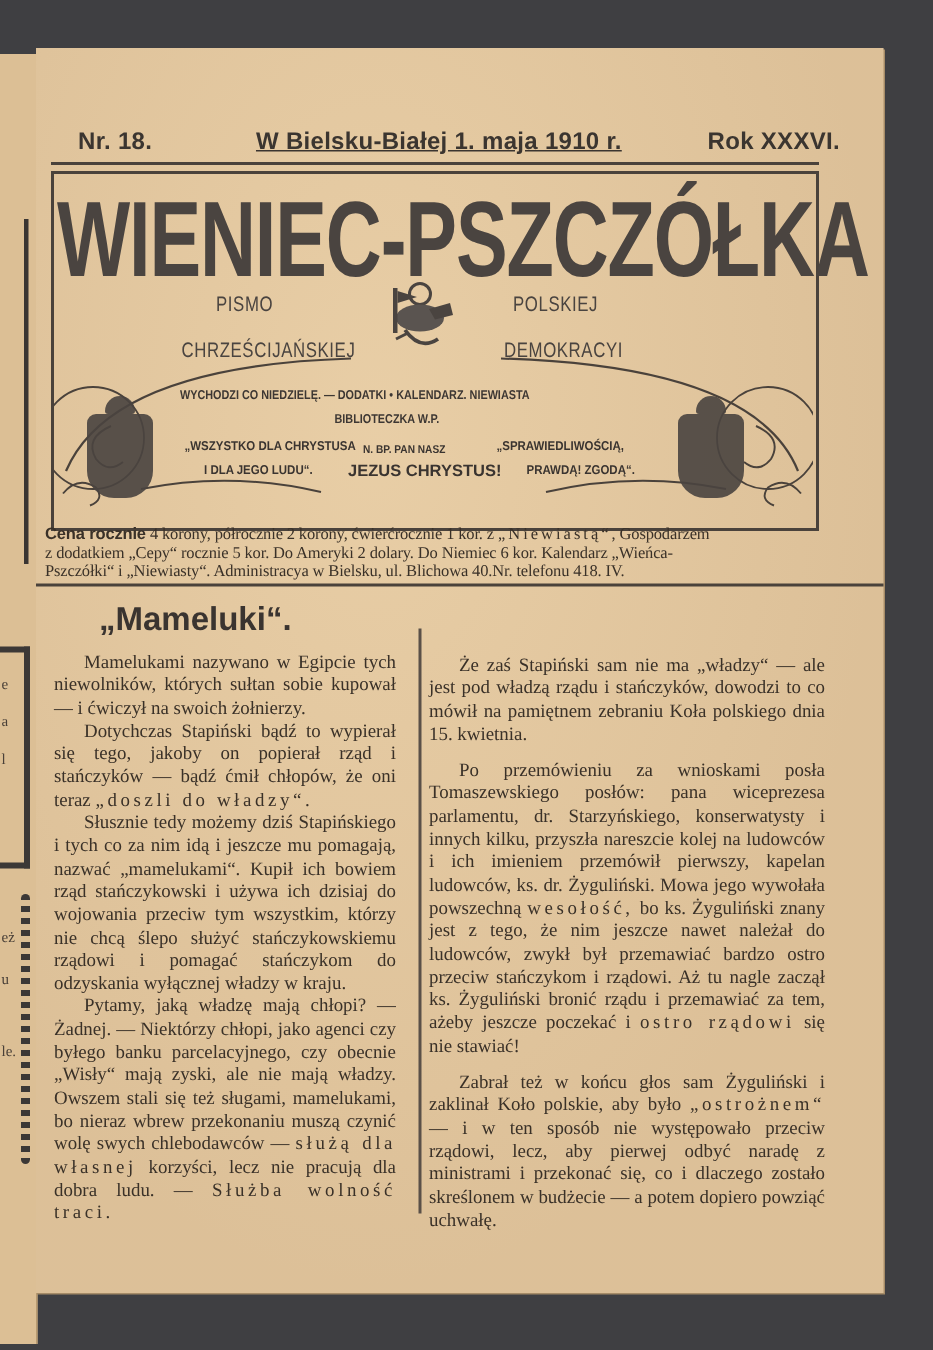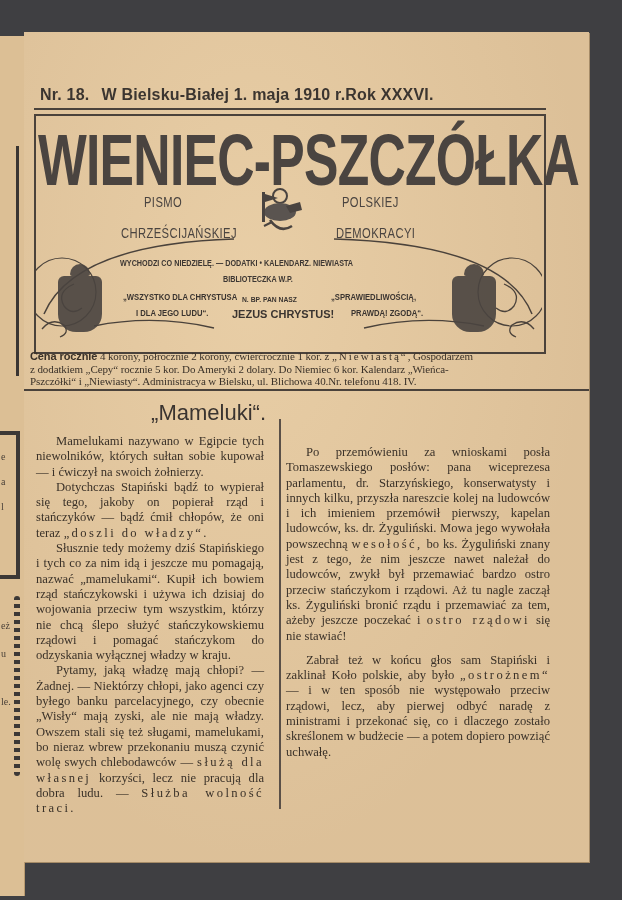--- a/index.html
+++ b/index.html
@@ -32,26 +32,26 @@
       position: absolute; left: 1px; font-size: 10px; color: #4a4038;
       font-family: "Liberation Serif", serif;
     }
     .page {
       position: absolute; left: 24px; top: 32px; width: 565px; height: 830px;
       background: #dfc39b;
       background-image: radial-gradient(ellipse at 40% 30%, rgba(240,215,175,0.55), rgba(210,180,140,0.2) 70%);
       box-shadow: 1px 1px 0 #a58b67;
     }
     .masthead-line {
-      position: absolute; left: 16px; top: 54px; width: 508px;
-      display: flex; align-items: baseline;
+      position: absolute; left: 28px; top: 54px; width: 508px;
+      display: flex; justify-content: space-between; align-items: baseline;
       font-family: "Liberation Sans", sans-serif; font-weight: bold;
       font-size: 16px; color: #3b3530; letter-spacing: 0.2px;
     }
-    .masthead-line .date { margin-left: 12px; }
+    .masthead-line .date { margin-left: 12px; text-decoration: underline; }
     .rule { position: absolute; background: #4a423b; }
     .title-box {
       position: absolute; left: 10px; top: 82px; width: 508px; height: 236px;
       border: 2px solid #4a423b;
     }
     .title {
       position: absolute; left: 14px; top: 92px; width: 490px;
       font-family: "Liberation Sans", sans-serif;
       font-size: 68px; font-weight: bold; letter-spacing: -1px;
       color: #4a4440; text-align: center;
@@ -95,22 +95,22 @@
     .price {
       position: absolute; left: 6px; top: 318px; width: 520px;
       font-size: 11px; line-height: 12.6px; text-align: left; color: #3a3128;
       letter-spacing: -0.1px;
     }
     .price b { font-family: "Liberation Sans", sans-serif; }
     .spaced { letter-spacing: 2px; }
     .col-rule { position: absolute; background: #5a5048; }
     .article-title {
       position: absolute; left: 42px; top: 368px; width: 200px;
-      font-family: "Liberation Sans", sans-serif; font-weight: normal;
-      font-size: 22px; color: #3a3430; text-align: right;
+      font-family: "Liberation Sans", sans-serif; font-weight: bold;
+      font-size: 22px; color: #3a3430; text-align: left;
     }
     .col {
       position: absolute; font-size: 12.6px; line-height: 15.3px;
       text-align: justify; color: #3a3128;
       font-family: "Liberation Serif", serif;
     }
     .col p { margin: 0; text-indent: 20px; }
     .col p + p { margin-top: 0; }
     .col .gap { margin-top: 9px; }
     .col .sp { letter-spacing: 2.4px; }
@@ -199,16 +199,17 @@
   <div class="col" style="left:12px; top:402px; width:228px;">
     <p>Mamelukami nazywano w Egipcie tych niewolników, których sułtan sobie kupował — i ćwiczył na swoich żołnierzy.</p>
     <p><span>Dotychczas Stapiński bądź to wypierał się tego, jakoby on popierał rząd i stańczyków — bądź ćmił chłopów, że oni teraz</span> <span class="sp">„doszli do władzy“.</span></p>
     <p>Słusznie tedy możemy dziś Stapińskiego i tych co za nim idą i jeszcze mu pomagają, nazwać „mamelukami“. Kupił ich bowiem rząd stańczykowski i używa ich dzisiaj do wojowania przeciw tym wszystkim, którzy nie chcą ślepo służyć stańczykowskiemu rządowi i pomagać stańczykom do odzyskania wyłącznej władzy w kraju.</p>
     <p><span>Pytamy, jaką władzę mają chłopi? — Żadnej. — Niektórzy chłopi, jako agenci czy byłego banku parcelacyjnego, czy obecnie „Wisły“ mają zyski, ale nie mają władzy. Owszem stali się też sługami, mamelukami, bo nieraz wbrew przekonaniu muszą czynić wolę swych chlebodawców —</span> <span class="sp">służą dla własnej</span> <span>korzyści, lecz nie pracują dla dobra ludu. —</span> <span class="sp">Służba wolność traci.</span></p>
   </div>
 
   <div class="col-rule" style="left:255px; top:387px; width:2px; height:390px;"></div>
 
   <div class="col" style="left:262px; top:404px; width:264px;">
+    <p>Że zaś Stapiński sam nie ma „władzy“ — ale jest pod władzą rządu i stańczyków, dowodzi to co mówił na pamiętnem zebraniu Koła polskiego dnia 15. kwietnia.</p>
     <p class="gap"><span>Po przemówieniu za wnioskami posła Tomaszewskiego posłów: pana wiceprezesa parlamentu, dr. Starzyńskiego, konserwatysty i innych kilku, przyszła nareszcie kolej na ludowców i ich imieniem przemówił pierwszy, kapelan ludowców, ks. dr. Żyguliński. Mowa jego wywołała powszechną</span> <span class="sp">wesołość,</span> <span>bo ks. Żyguliński znany jest z tego, że nim jeszcze nawet należał do ludowców, zwykł był przemawiać bardzo ostro przeciw stańczykom i rządowi. Aż tu nagle zaczął ks. Żyguliński bronić rządu i przemawiać za tem, ażeby jeszcze poczekać i</span> <span class="sp">ostro rządowi</span> <span>się nie stawiać!</span></p>
-    <p class="gap"><span>Zabrał też w końcu głos sam Stapiński i zaklinał Koło polskie, aby było</span> <span class="sp">„ostrożnem“</span> <span>— i w ten sposób nie występowało przeciw rządowi, lecz, aby pierwej odbyć naradę z ministrami i przekonać się, co i dlaczego zostało skreślonem w budżecie — a potem dopiero powziąć uchwałę.</span></p>
+    <p class="gap"><span>Zabrał też w końcu głos sam Żyguliński i zaklinał Koło polskie, aby było</span> <span class="sp">„ostrożnem“</span> <span>— i w ten sposób nie występowało przeciw rządowi, lecz, aby pierwej odbyć naradę z ministrami i przekonać się, co i dlaczego zostało skreślonem w budżecie — a potem dopiero powziąć uchwałę.</span></p>
   </div>
 </div>
 
 </body></html>

